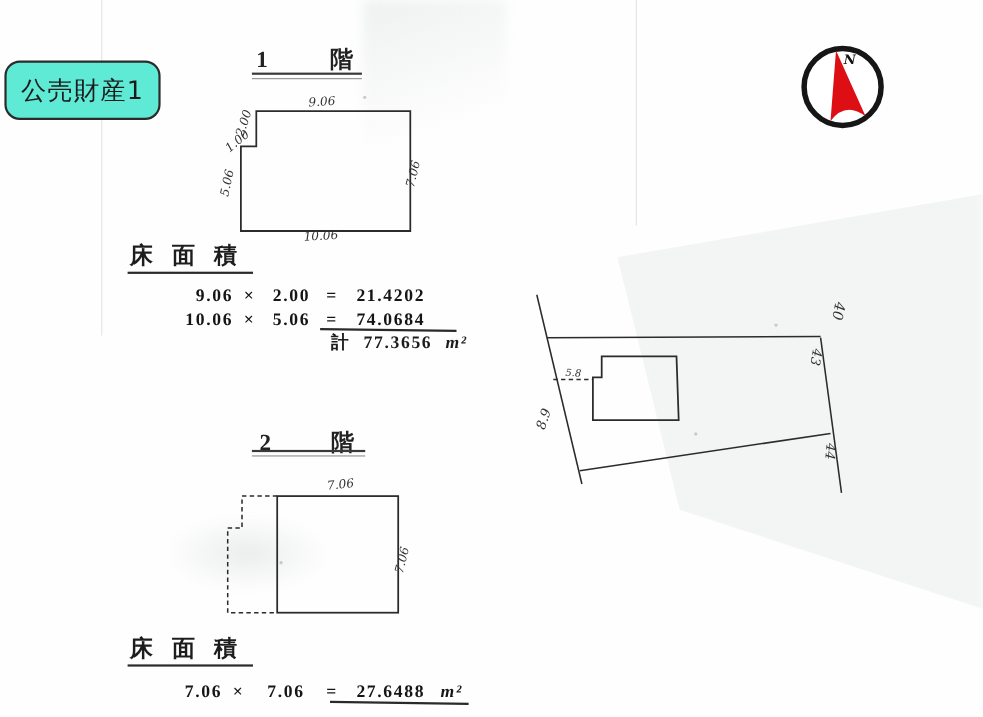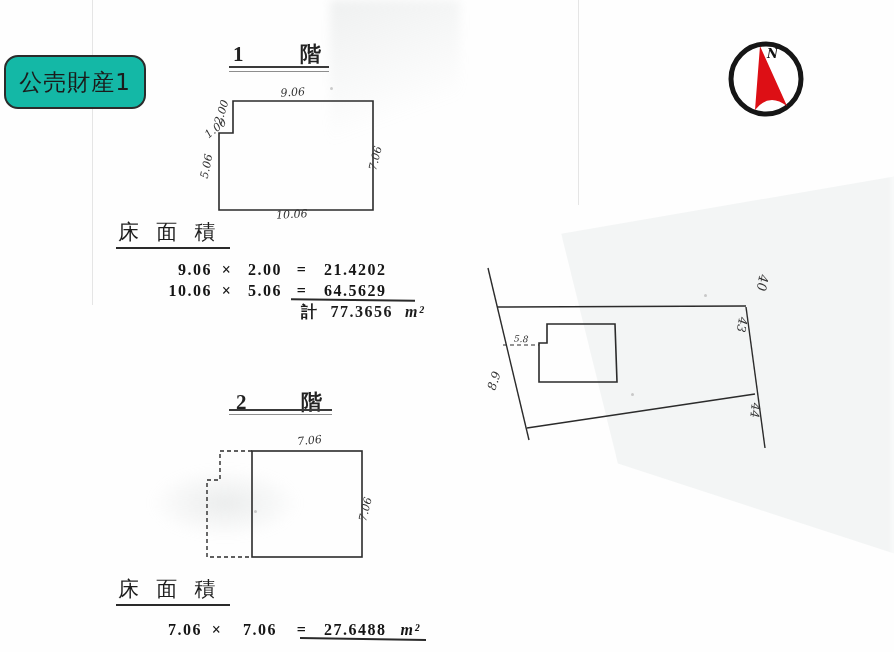--- a/index.html
+++ b/index.html
@@ -1,36 +1,36 @@
 <!DOCTYPE html>
 <html><head>
 <meta charset="utf-8">
 <style>
   html,body{margin:0;padding:0;background:#ffffff;}
   .page{position:relative;width:894px;height:652px;background:#fefefe;overflow:hidden;
         font-family:"Liberation Serif",serif;color:#1c1c1c;}
 
   
   .label-box{position:absolute;left:4px;top:55px;width:138px;height:50px;
-    background:#14b8a6;border:2px solid #2b2b2b;border-radius:14px;
+    background:#5eead4;border:2px solid #2b2b2b;border-radius:14px;
     display:flex;align-items:center;justify-content:center;
     font-family:"DejaVu Sans","Liberation Sans",sans-serif;font-size:23px;
     color:#1b1b1b;letter-spacing:1px;}
 
   
   .fheading{position:absolute;display:flex;justify-content:space-between;
     font-weight:700;font-size:21px;color:#222;line-height:1;}
   #f1h{left:233px;top:44px;width:88px;}
   #f2h{left:236px;top:392px;width:86px;}
   .dblrule{position:absolute;height:3px;border-top:2px solid #3a3a3a;border-bottom:1px solid #8e8e8e;}
   #f1rule{left:229px;top:66px;width:100px;}
   #f2rule{left:229px;top:409px;width:103px;}
 
   
-  .area-heading{position:absolute;font-weight:400;font-size:21px;letter-spacing:6px;
+  .area-heading{position:absolute;font-weight:700;font-size:21px;letter-spacing:6px;
     color:#1d1d1d;border-bottom:2.5px solid #2a2a2a;padding:0 8px 4px 2px;line-height:1;}
   #ah1{left:116px;top:222px;}
   #ah2{left:116px;top:579px;}
 
   
   .eq{position:absolute;display:flex;font-size:16px;font-weight:600;
       letter-spacing:1.5px;color:#151515;line-height:1.1;}
   .eq .a{width:52px;text-align:right;}
   .eq .op{width:30px;text-align:center;}
   .eq .b{width:46px;text-align:center;}
@@ -112,21 +112,21 @@
     <span class="op">×</span>
     <span class="b">2.00</span>
     <span class="eqs">=</span>
     <span class="res">21.4202</span>
   </div>
   <div class="eq" id="eq2">
     <span class="a">10.06</span>
     <span class="op">×</span>
     <span class="b">5.06</span>
     <span class="eqs">=</span>
-    <span class="res">64.5629</span>
+    <span class="res">74.0684</span>
   </div>
   <div class="sum-line" id="sum1"></div>
   <div class="total">
     <span>計</span>
     <span>77.3656</span>
     <span class="unit">m²</span>
   </div>
 
   <div class="fheading" id="f2h">
     <span>2</span>

